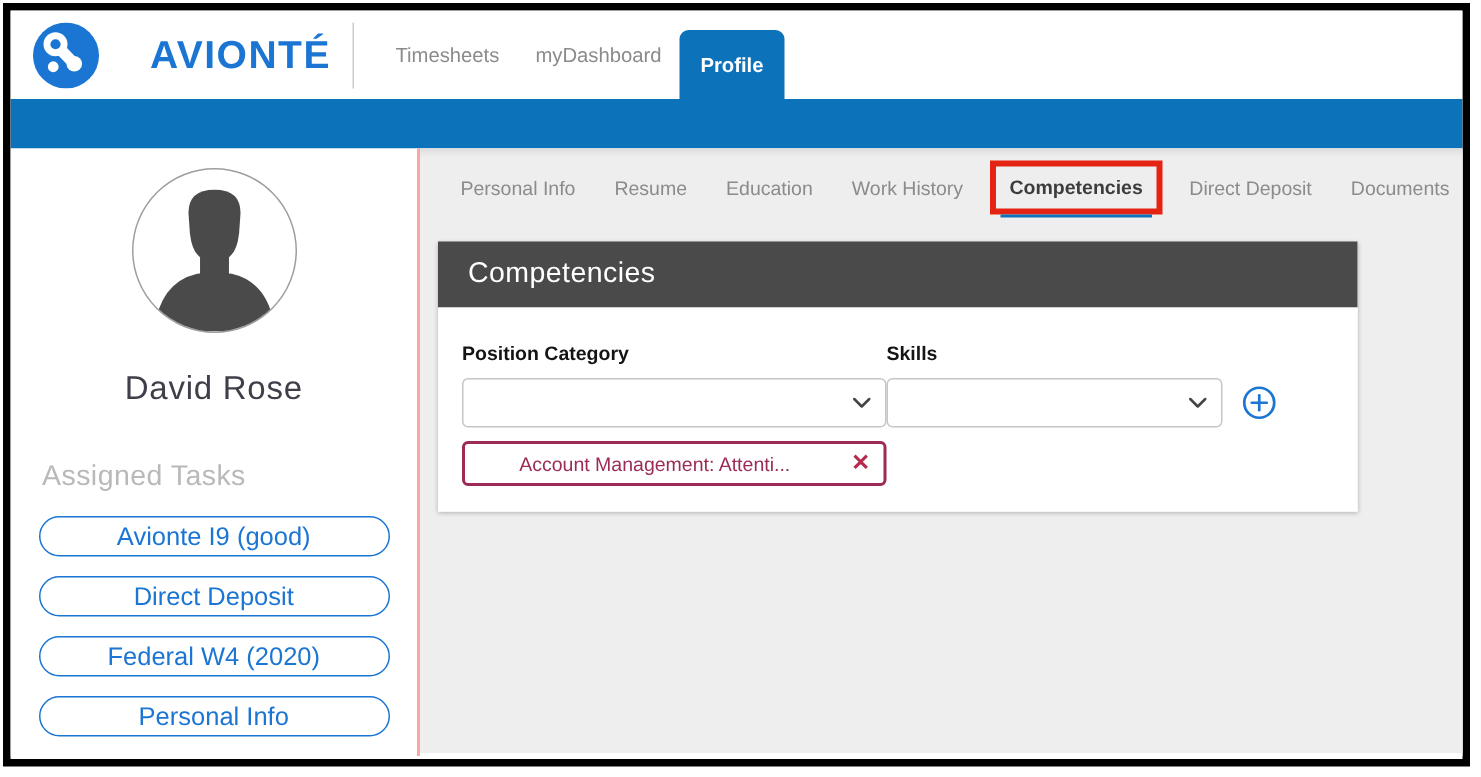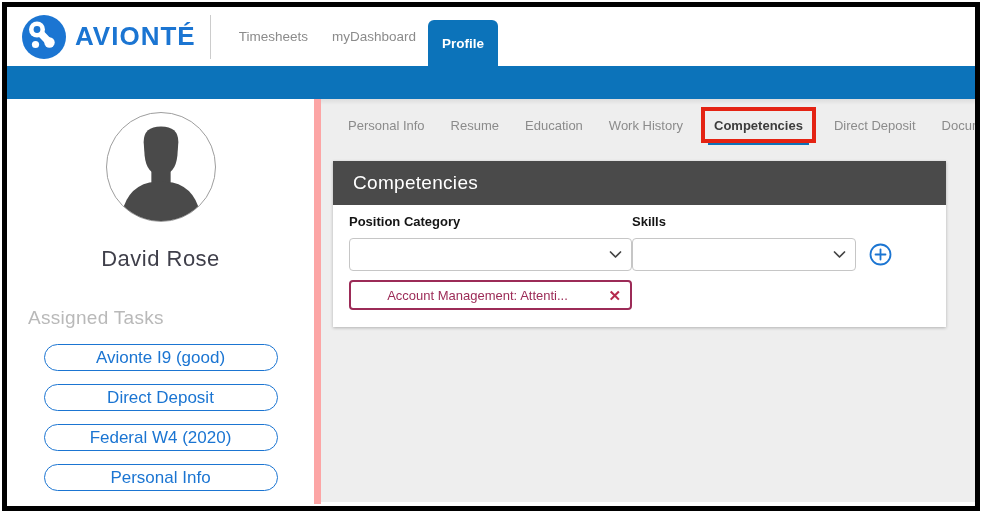--- a/index.html
+++ b/index.html
@@ -7,42 +7,42 @@
   body { font-family: "Liberation Sans", sans-serif; position: relative; }
 
   .frame {
     position: absolute; top: 2px; left: 2px;
     width: 978px; height: 509px;
     border: 5px solid #000; background: #fff; overflow: hidden;
   }
 
   
   .header { height: 59px; background: #fff; display: flex; align-items: center; position: relative; z-index: 2; }
-  .logo-wrap { display: flex; align-items: center; padding-left: 15px; cursor: pointer; }
+  .logo-wrap { display: flex; align-items: center; padding-left: 15px; cursor: pointer; gap: 25px; }
   .logo-icon { width: 44px; height: 44px; display: block; }
   .brand-name { font-size: 26px; font-weight: bold; color: #1b75d2; letter-spacing: 1px; margin-left: 9px; }
   .header-divider { width: 1px; height: 44px; background: #ccc; margin: 0 16px 0 14px; }
   .top-nav { display: flex; align-items: stretch; height: 100%; }
   .nav-item {
     display: flex; align-items: center; padding: 0 12px;
     color: #8b8b8b; font-size: 13.5px; cursor: pointer; white-space: nowrap;
   }
   .nav-item.active {
     background: #0c73ba; color: #fff; font-weight: bold;
     border-radius: 6px 6px 0 0; height: 46px; align-self: flex-end; padding: 0 14px; text-align: right;
   }
 
   
   .blue-band { height: 33px; background: #0c73ba; }
 
   
   .content { display: flex; height: 405px; }
 
   
-  .sidebar { width: 314px; background: #fff; border-right: 7px solid #fca5a5; flex-shrink: 0; }
+  .sidebar { width: 273px; background: #fff; border-right: 2px solid #fca5a5; flex-shrink: 0; }
   .avatar {
     width: 110px; height: 110px; border-radius: 50%;
     border: 1.5px solid #9e9e9e; margin: 13px auto 0; overflow: hidden; background: #fff;
   }
   .avatar svg { width: 100%; height: 100%; display: block; }
   .profile-name { text-align: center; margin-top: 24px; font-size: 22px; color: #3f3f4a; letter-spacing: .5px; }
   .tasks-heading { margin: 35px 0 0 21px; font-size: 19px; color: #b9b9b9; letter-spacing: .3px; }
   .task-btn {
     display: block; width: 234px; height: 27px; margin: 13px auto 0;
     background: #fff; border: 1px solid #1b75d2; border-radius: 14px;
@@ -66,21 +66,21 @@
   }
   .ptab-active-box .ptab { padding: 0; color: #3c3c3c; font-weight: bold; }
   .tab-underline { position: absolute; left: 3px; right: 3px; bottom: -6px; height: 2px; background: #0e72b8; }
 
   
   .card { width: 613px; margin-top: 17px; box-shadow: 0 1px 3px rgba(0,0,0,0.25); }
   .card-header {
     height: 44px; background: #4a4a4a; color: #fff; display: flex; align-items: center;
     padding-left: 20px; font-size: 19px; letter-spacing: .3px;
   }
-  .card-body { background: #fff; padding: 9px 18px 17px 16px; }
+  .card-body { background: #fff; padding: 23px 18px 17px 16px; }
   .form-row { display: flex; align-items: flex-end; }
   .field-col1 { width: 283px; }
   .field-col2 { width: 224px; }
   .field-label { display: block; font-size: 13px; font-weight: bold; color: #141414; margin-bottom: 9px; }
   .select-wrap { position: relative; height: 33px; }
   .select-wrap select {
     -webkit-appearance: none; appearance: none;
     width: 100%; height: 100%; border: 1px solid #c6c6c6; border-radius: 4px;
     background: #fff; padding: 0 32px 0 10px; font-size: 13px; font-family: inherit; color: #333;
     cursor: pointer; outline: none;

